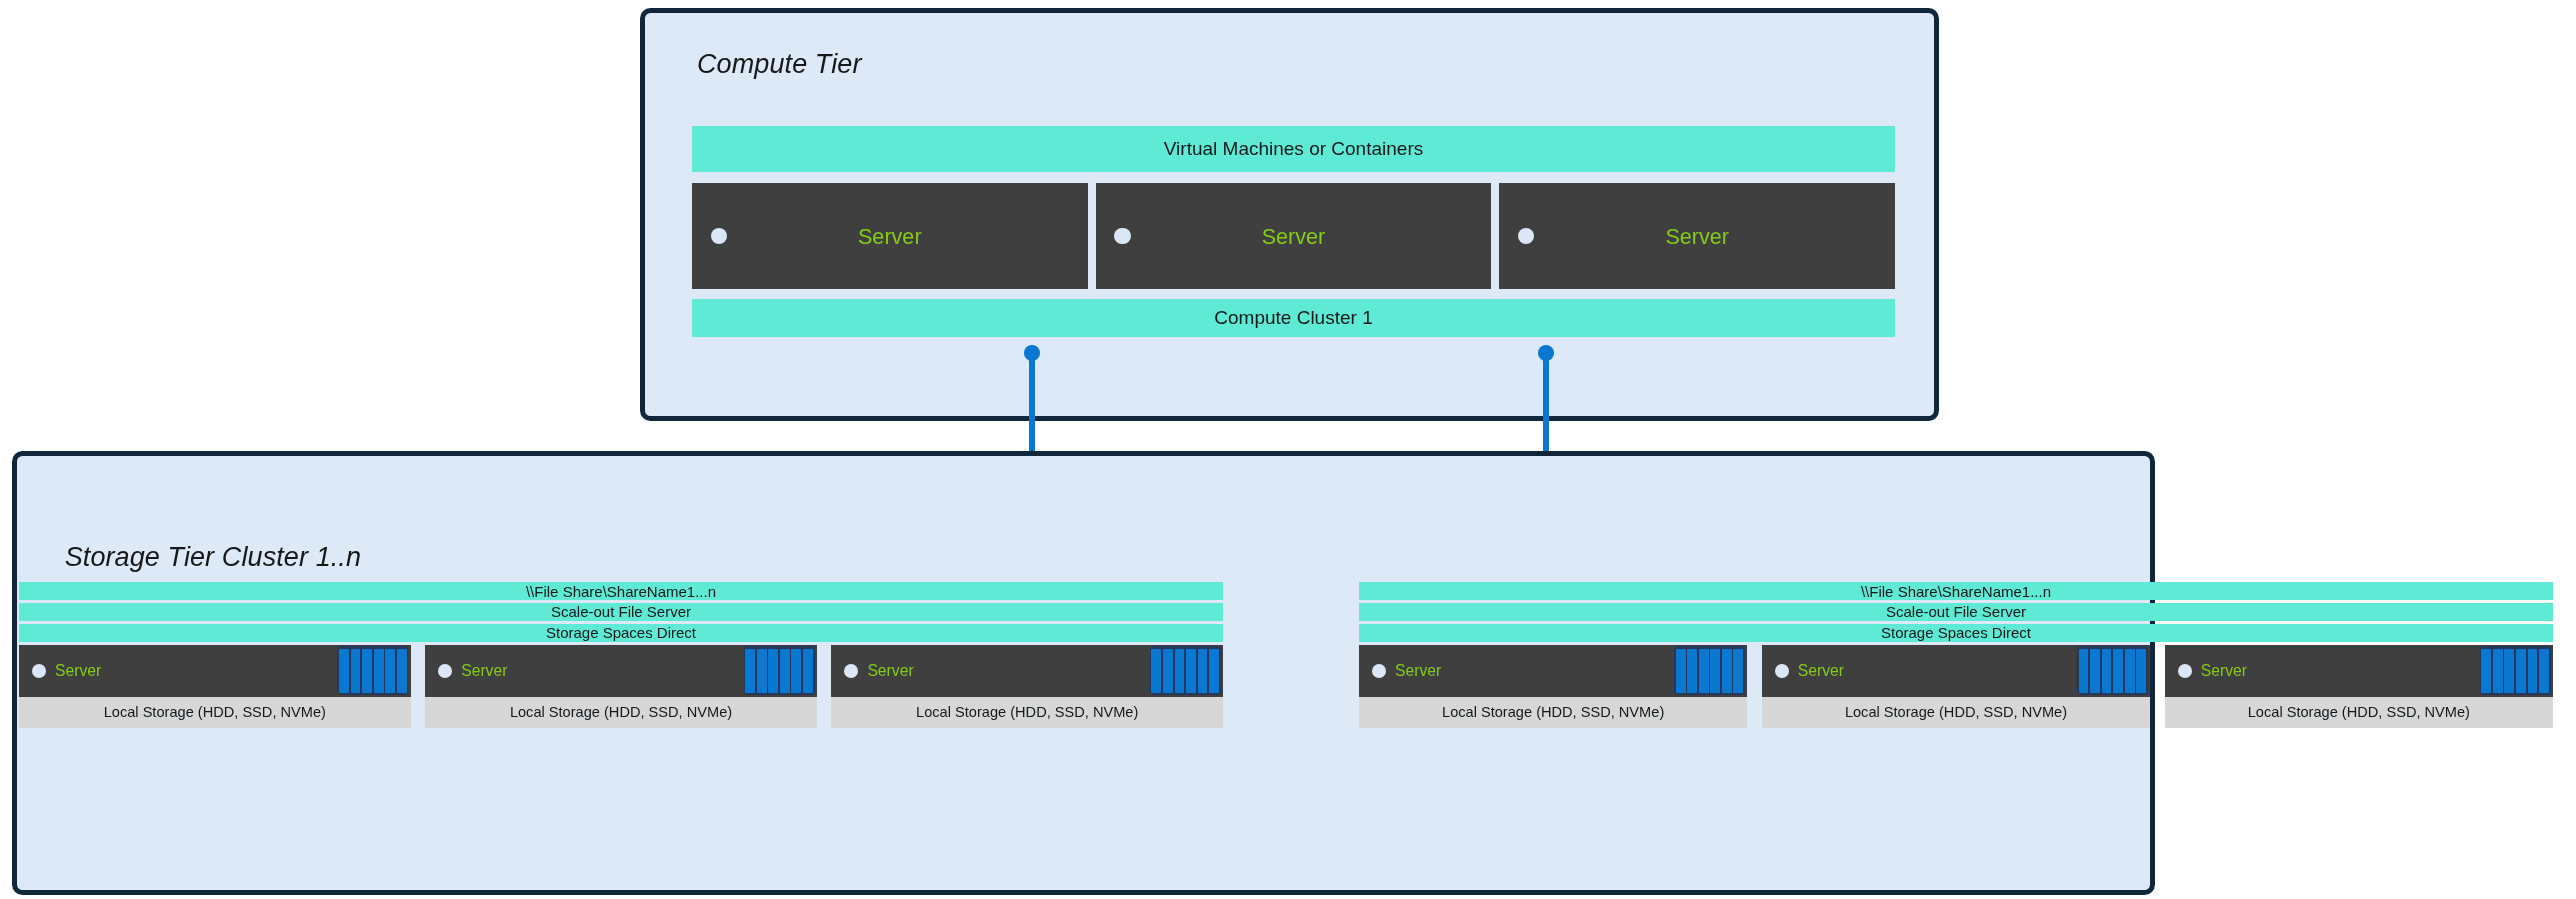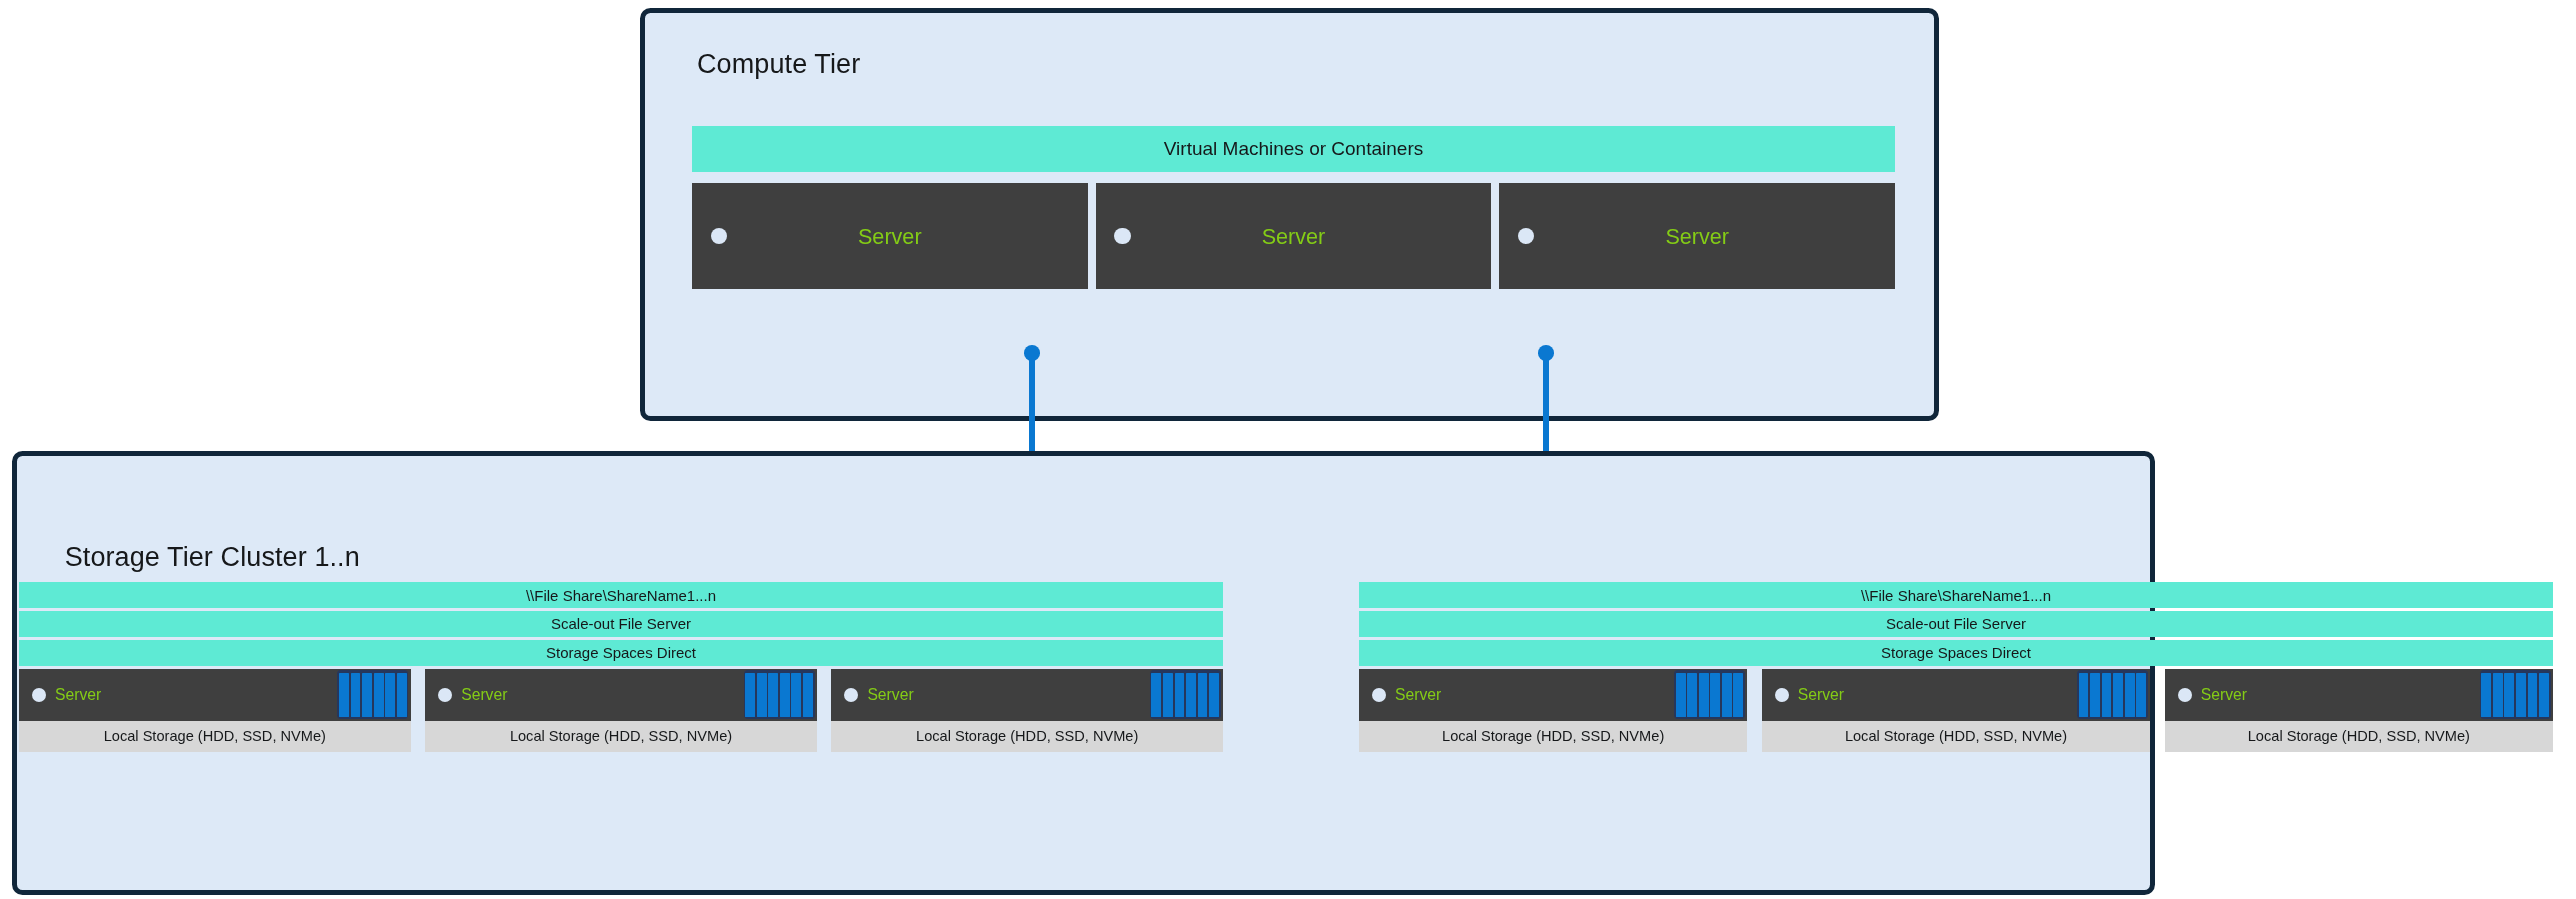--- a/index.html
+++ b/index.html
@@ -19,20 +19,21 @@
   }
   #compute-tier{ left:640px; top:8.2px; width:1299px; height:413px; }
   #storage-tier{ left:11.7px;  top:451px; width:2143px; height:444px; }
 
   .tier-title{
     position:absolute;
     font-size:27px;
     color:#16181a;
     letter-spacing:0.1px;
     white-space:nowrap;
+    font-style:italic;
   }
   #compute-title{ left:52px; top:36px; }
   #storage-title{ left:48px; top:86px; }
 
   
   .band{
     position:absolute;
     background:#5eead4;
     display:flex;align-items:center;justify-content:center;
     box-sizing:border-box;
@@ -68,21 +69,21 @@
   .compute-servers .srv-label{
     left:0; right:0; top:50%; margin-top:-13.4px;
     text-align:center; font-size:21.6px; line-height:27px;
   }
 
   
   .stack{ position:absolute; top:582px; }
   #stack-left{  left:19px;   width:1204px; }
   #stack-right{ left:1359px; width:1194px; }
 
-  .stack .band{ position:relative; left:auto; top:auto; width:100%; height:26px;
+  .stack .band{ position:relative; left:auto; top:auto; width:100%; height:18px;
                 font-size:15px; margin-bottom:2.9px; }
 
   .node-row{ display:flex; gap:14.6px; margin-top:2.9px; }
   .node{ flex:1 1 0; }
 
   .node-body{
     position:relative;
     background:#3f3f3f;
     height:52px;
     box-sizing:border-box;
@@ -145,20 +146,21 @@
       <span class="srv-label">Server</span>
     </div>
 
     <div class="srv">
       <span class="srv-dot"></span>
       <span class="srv-label">Server</span>
     </div>
 
   </div>
 
+  <div class="band" id="cluster-band">Compute Cluster 1</div>
 </div>
 
 <div class="connector" id="left-connector" style="left:1029px; top:345px;">
   <div class="conn-dot" style="top:0;"></div>
   <div class="conn-line" style="top:7.6px; height:117px;"></div>
   <div class="conn-dot" style="top:117px;"></div>
 </div>
 
 <div class="folder" style="left:984px; top:482px;">
   <svg width="97" height="63" viewBox="0 0 166 108" aria-hidden="true">

